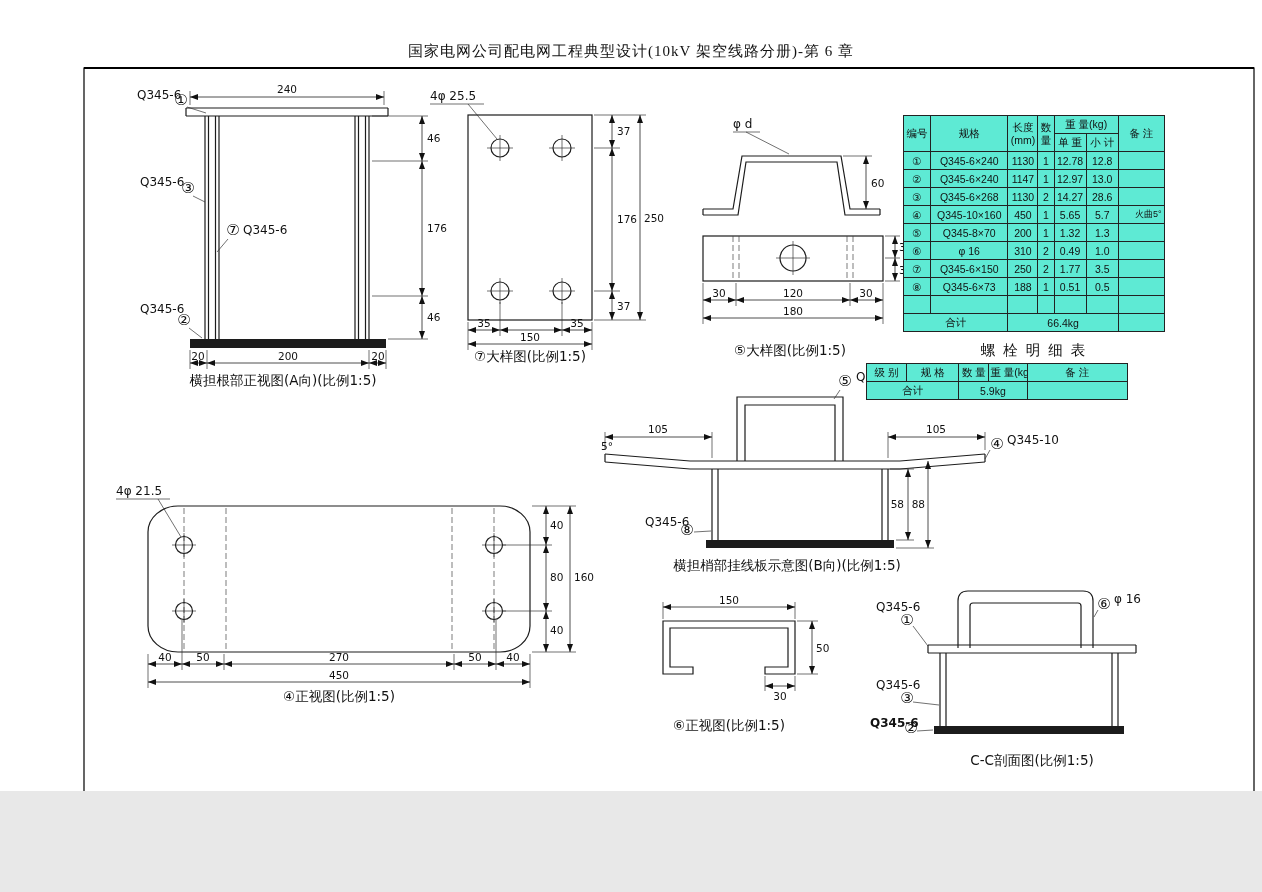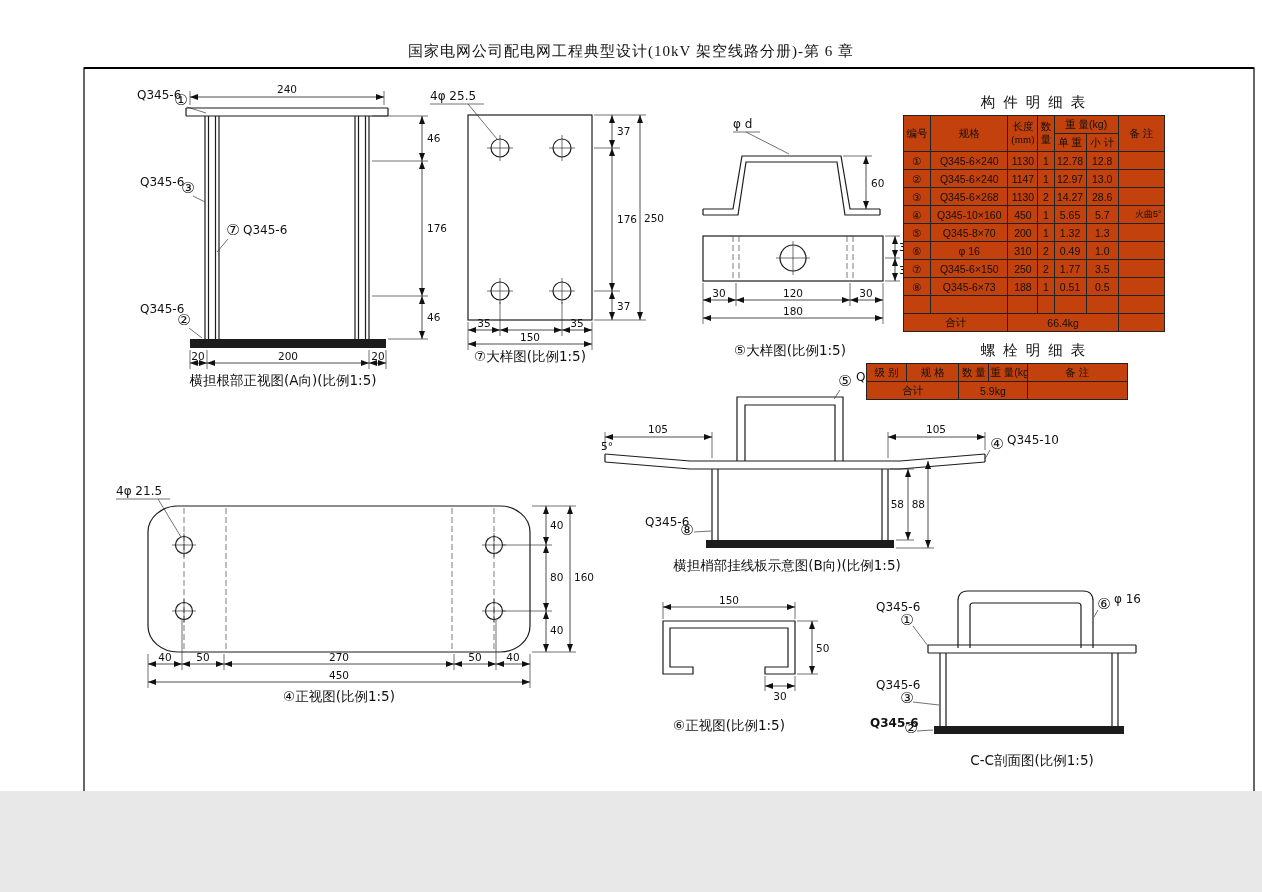--- a/index.html
+++ b/index.html
@@ -33,27 +33,27 @@
   .mid { text-anchor:middle; }
   .end { text-anchor:end; }
   .lbl { font-size:12px; }
   .bdg { font-size:15px; text-anchor:middle; }
   .ttl { font-size:13.5px; text-anchor:middle; }
   .bold { font-weight:bold; }
   .tbl-title {
     position:absolute; width:262px; text-align:center; font-size:14.5px;
     letter-spacing:2px; color:#111;
   }
-  table.sheet { position:absolute; border-collapse:collapse; table-layout:fixed; width:262px; background:#c2410c; }
+  table.sheet { position:absolute; border-collapse:collapse; table-layout:fixed; width:262px; background:#5eead4; }
   table.sheet th, table.sheet td {
     border:1px solid #222; font-size:10.5px; font-weight:normal; text-align:center;
     vertical-align:middle; padding:0 1px; height:17px; overflow:hidden; white-space:nowrap; color:#111;
   }
   table.sheet .sm { font-size:9px;padding-left:15px; }
-  table.sheet .two { line-height:1.15;font-family:Liberation Serif, serif; }
+  table.sheet .two { line-height:1.15; }
 </style>
 </head>
 <body>
 
 <div class="page">
 
   <div class="hdr">国家电网公司配电网工程典型设计(10kV 架空线路分册)-第 6 章</div>
 
   <svg class="canvas" width="1262" height="892" viewBox="0 0 1262 892">
     <defs>
@@ -289,21 +289,20 @@
       <path class="tn" d="M913,702 L939,705"></path>
 
       <text class="lbl bold" x="870" y="727">Q345-6</text>
       <text class="bdg" x="911" y="733">②</text>
       <path class="tn" d="M917,731 L933,730"></path>
 
       <text class="ttl" x="1032" y="765">C-C剖面图(比例1:5)</text>
     </g>
   </svg>
 
-  <div class="tbl-title" style="left:903px; top:93px;">构 件 明 细 表</div>
   <table class="sheet" style="left:903px; top:115px;">
     <colgroup>
       <col style="width:27px">
         <col style="width:77px">
         <col style="width:30px">
         <col style="width:16px">
       <col style="width:32px">
         <col style="width:32px">
         <col style="width:46px">
     </colgroup>

